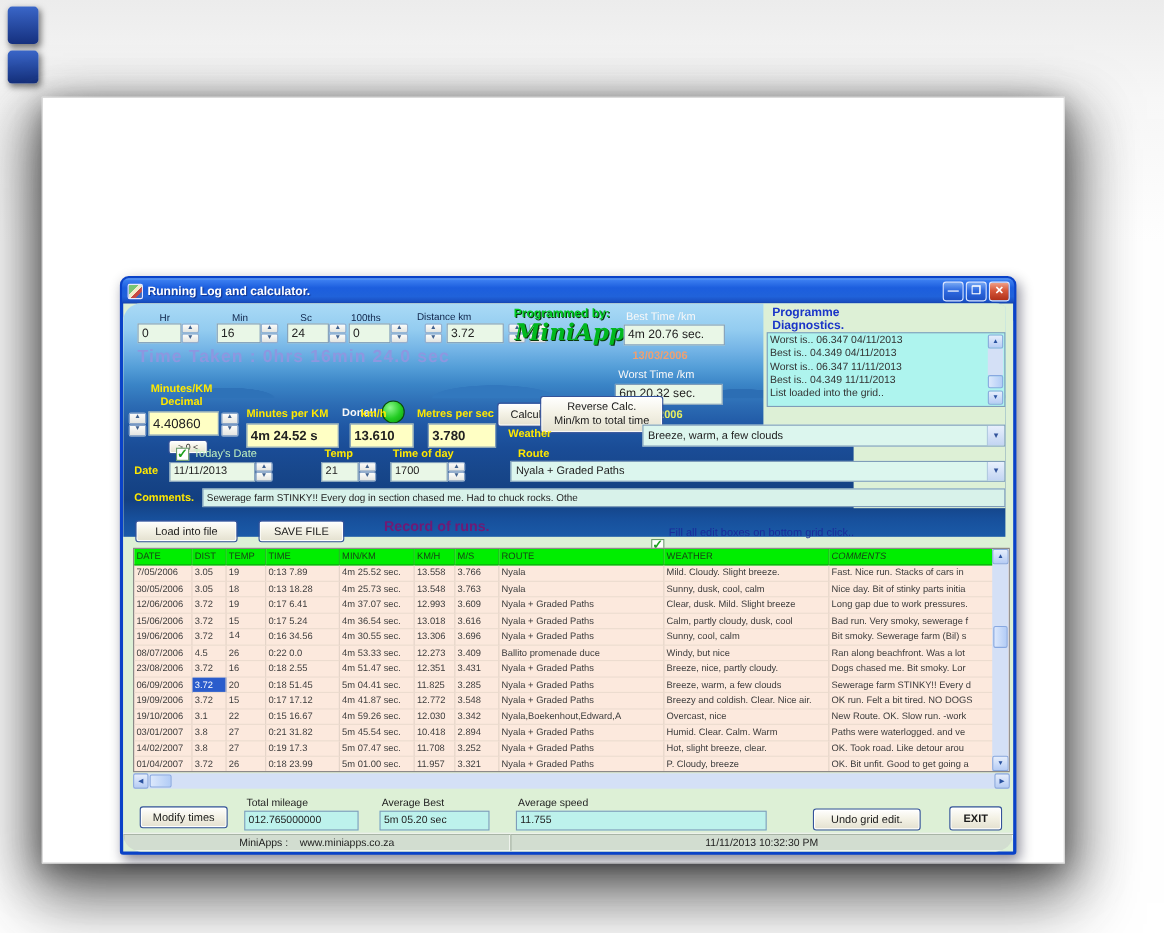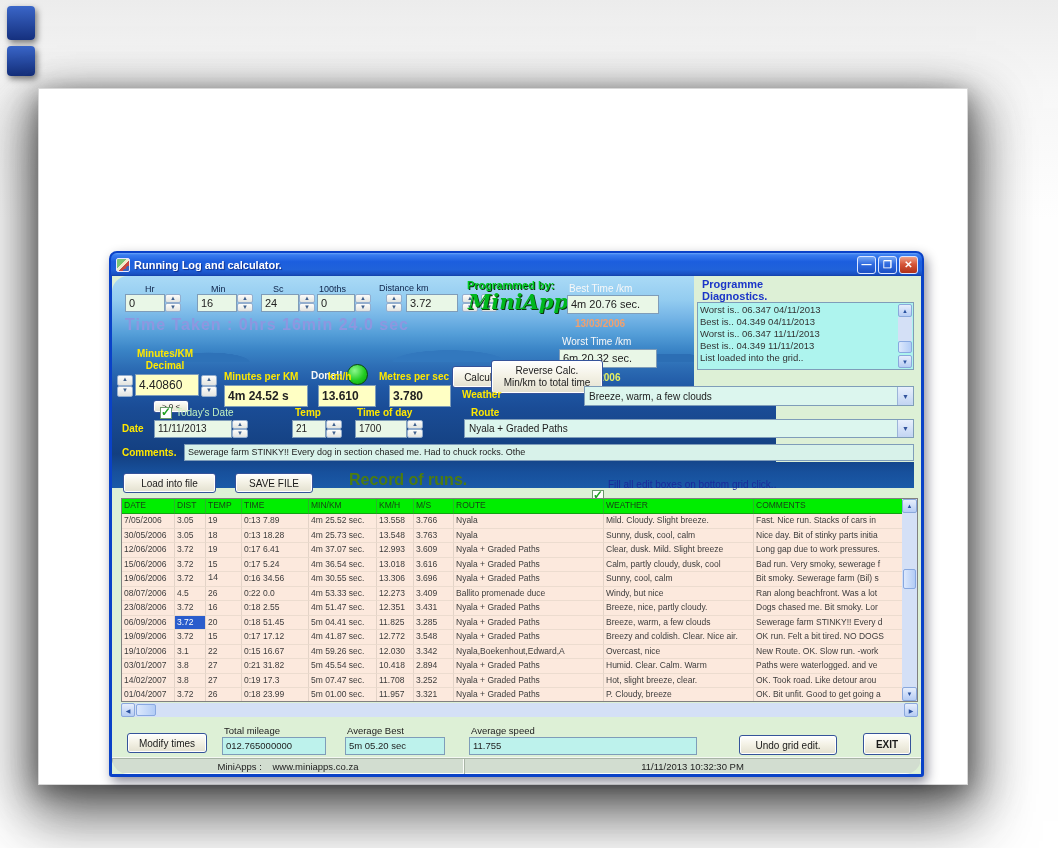--- a/index.html
+++ b/index.html
@@ -256,36 +256,36 @@
     <div class="abs combo" style="left:352px;top:143px;width:450px;height:19px;">
       <div class="val">Nyala + Graded Paths</div>
           <div class="drop">▼</div>
     </div>
 
     <div class="abs lbl-yel" style="left:10px;top:171px;">Comments.</div>
     <div class="abs edit" style="left:72px;top:168px;width:730px;height:17px;font-size:9px;background:#d8f2ea;line-height:13px;">Sewerage farm STINKY!! Every dog in section chased me. Had to chuck rocks. Othe</div>
 
     <div class="abs btn" style="left:11px;top:197px;width:93px;height:20px;">Load into file</div>
     <div class="abs btn" style="left:123px;top:197px;width:78px;height:20px;">SAVE FILE</div>
-    <div class="abs" style="left:237px;top:195px;color:#4d7c0f;font-size:16px;font-weight:bold;">Record of runs.</div>
+    <div class="abs" style="left:237px;top:195px;color:#701a75;font-size:13px;font-weight:bold;">Record of runs.</div>
     <div class="abs cb" style="left:480px;top:202px;"></div>
     <div class="abs" style="left:496px;top:203px;color:#1a2a9a;font-size:10px;">Fill all edit boxes on bottom grid click..</div>
 
     <div class="grid">
       <div class="gh-row">
             <div class="gc" style="width: 53px;">DATE</div>
             <div class="gc" style="width: 31px;">DIST</div>
             <div class="gc" style="width: 36px;">TEMP</div>
             <div class="gc" style="width: 67px;">TIME</div>
             <div class="gc" style="width: 68px;">MIN/KM</div>
             <div class="gc" style="width: 37px;">KM/H</div>
             <div class="gc" style="width: 40px;">M/S</div>
             <div class="gc" style="width: 150px;">ROUTE</div>
             <div class="gc" style="width: 150px;">WEATHER</div>
-            <div class="gc" style="width: 150px;">COMMENTS</div>
+            <div class="gc" style="width: 150px; font-style: italic;">COMMENTS</div>
           </div>
       <div>
             <div class="gr">
               <div class="gc" style="width: 53px;">7/05/2006</div>
               <div class="gc" style="width: 31px;">3.05</div>
               <div class="gc" style="width: 36px;">19</div>
               <div class="gc" style="width: 67px;">0:13 7.89</div>
               <div class="gc" style="width: 68px;">4m 25.52 sec.</div>
               <div class="gc" style="width: 37px;">13.558</div>
               <div class="gc" style="width: 40px;">3.766</div>

